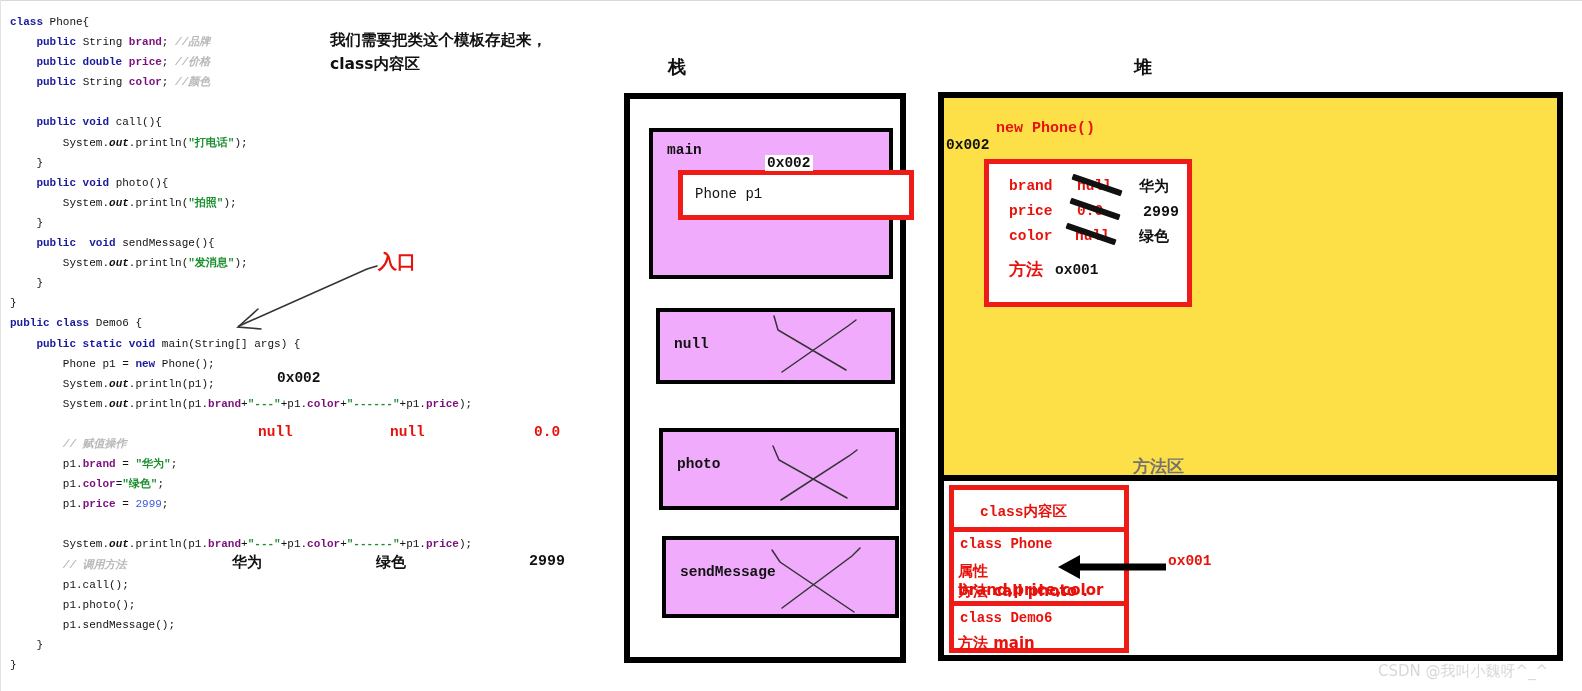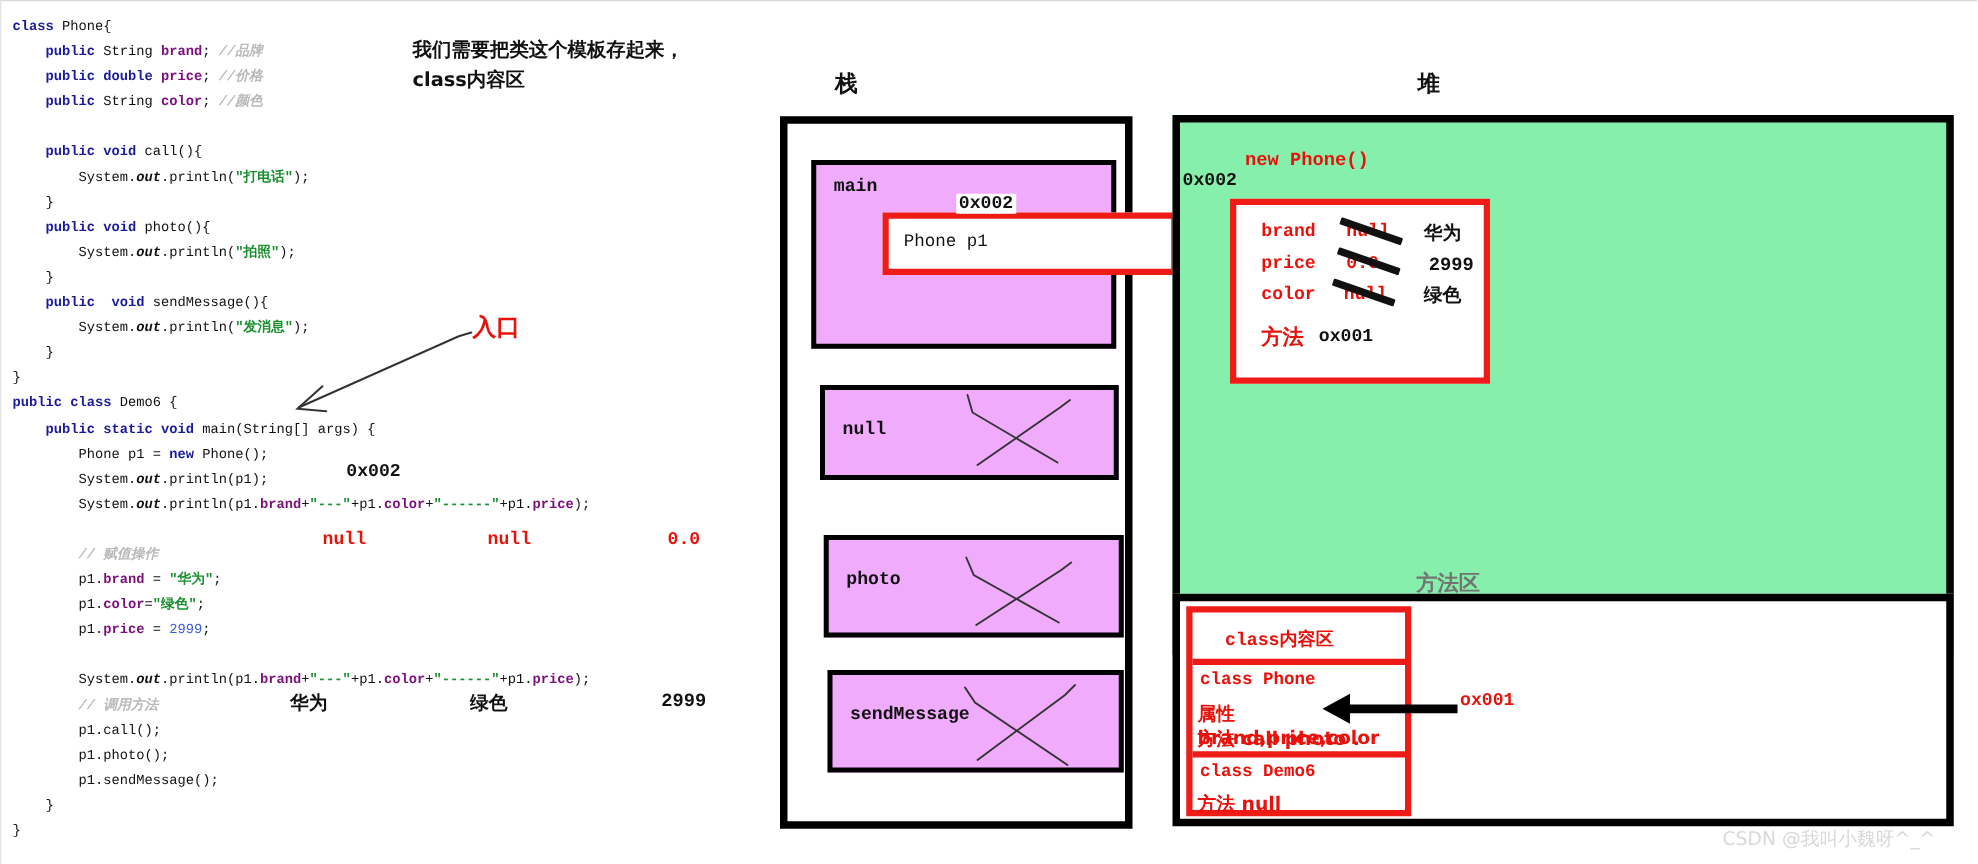--- a/index.html
+++ b/index.html
@@ -80,42 +80,42 @@
     font-family:"Liberation Mono","DejaVu Sans Mono",monospace;
   }
   #frame-main{left:19px;top:29px;width:244px;height:151px;}
   #frame-call{left:26px;top:209px;width:239px;height:76px;}
   #frame-photo{left:29px;top:329px;width:240px;height:82px;}
   #frame-sendmessage{left:32px;top:437px;width:237px;height:82px;}
   .frame-label.mid{top:24px;}
 
   #var-p1{
     position:absolute;left:25px;top:38px;width:236px;height:50px;
-    border:5px solid #ee1b16;box-sizing:border-box;background:#fff;margin-left:28px;
+    border:5px solid #ee1b16;box-sizing:border-box;background:#fff;
   }
   #var-p1-name{
     position:absolute;left:12px;top:11px;font-size:14px;color:#111;
     font-family:"Liberation Mono","DejaVu Sans Mono",monospace;
   }
   #var-p1-value{
     position:absolute;left:112px;top:23px;font-size:14.5px;font-weight:bold;color:#111;
     background:#fff;padding:0 2px;z-index:4;
     font-family:"Liberation Mono","DejaVu Sans Mono",monospace;
   }
   .xmark{position:absolute;pointer-events:none;}
 
   
   #heap-title{
     position:absolute;left:1134px;top:55px;
     font-size:18px;font-weight:bold;color:#111;
     font-family:"DejaVu Sans","Liberation Sans",sans-serif;
   }
   #heap-box{
     position:absolute;left:938px;top:92px;width:625px;height:432px;
-    border:6px solid #000;box-sizing:border-box;background:#86efac;
+    border:6px solid #000;box-sizing:border-box;background:#fde047;
   }
   #heap-new-label{
     position:absolute;left:52px;top:22px;
     color:#e8120c;font-size:15px;font-weight:bold;
     font-family:"Liberation Mono","DejaVu Sans Mono",monospace;
   }
   #heap-address{
     position:absolute;left:2px;top:39px;
     color:#111;font-size:14.5px;font-weight:bold;
     font-family:"Liberation Mono","DejaVu Sans Mono",monospace;
@@ -303,21 +303,21 @@
     </div>
 
     <div id="method-phone-block">
       <div class="mline" style="left:6px;top:4px;">class Phone</div>
       <div class="mline cn" style="left:4px;top:30px;">属性 brand,price,color</div>
       <div class="mline cn" style="left:4px;top:50px;">方法 call photo .</div>
     </div>
 
     <div id="method-demo-block">
       <div class="mline" style="left:6px;top:4px;">class Demo6</div>
-      <div class="mline cn" style="left:4px;top:28px;">方法  null</div>
+      <div class="mline cn" style="left:4px;top:28px;">方法  main</div>
     </div>
   </div>
 
   <svg style="position:absolute;left:110px;top:78px;width:115px;height:24px;overflow:visible;z-index:5">
     <path d="M112 8 L22 8" stroke="#000" stroke-width="7" fill="none"></path>
     <path d="M26 -4 L4 8 L26 20 Z" fill="#000"></path>
   </svg>
   <div id="pointer-label">ox001</div>
 </div>
 

